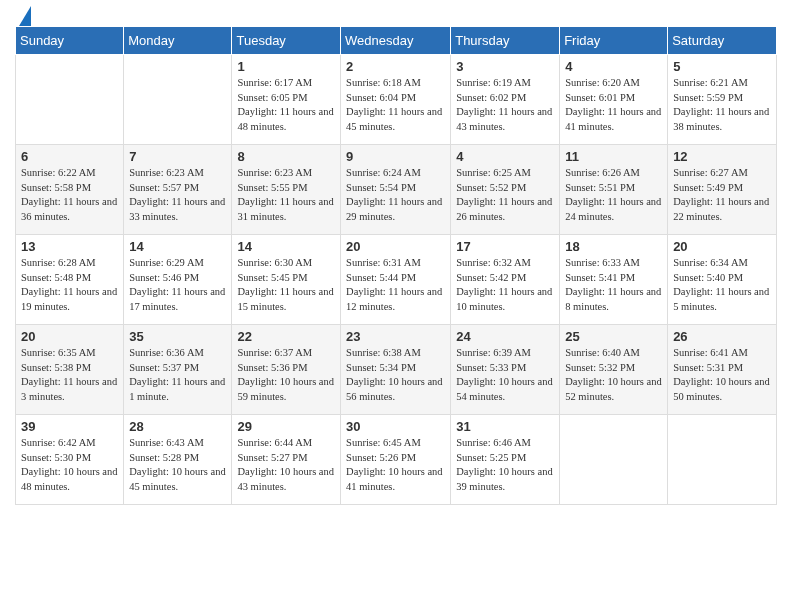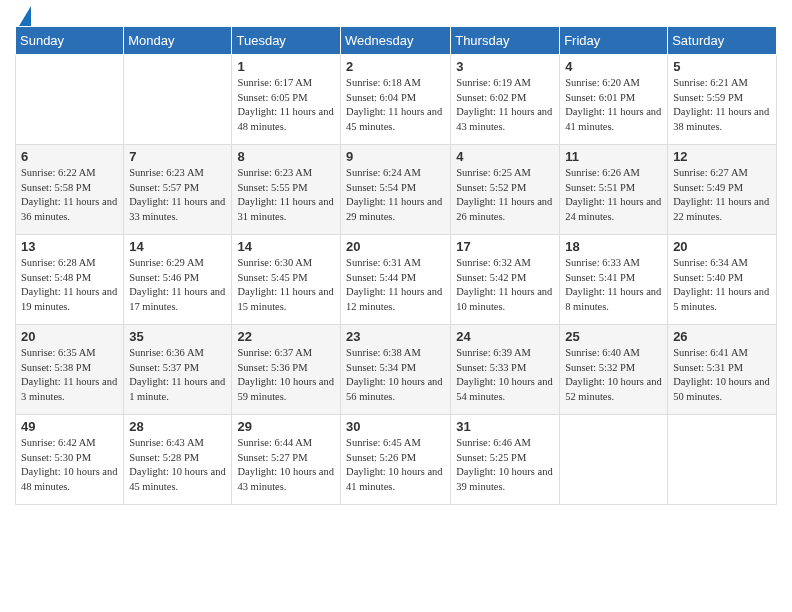--- a/index.html
+++ b/index.html
@@ -239,21 +239,21 @@
           <span class="day-number">25</span>
           <div class="day-info">Sunrise: 6:40 AM<br>Sunset: 5:32 PM<br>Daylight: 10 hours and 52 minutes.</div>
         </td>
         <td>
           <span class="day-number">26</span>
           <div class="day-info">Sunrise: 6:41 AM<br>Sunset: 5:31 PM<br>Daylight: 10 hours and 50 minutes.</div>
         </td>
       </tr>
       <tr>
         <td>
-          <span class="day-number">49</span>
+          <span class="day-number">39</span>
           <div class="day-info">Sunrise: 6:42 AM<br>Sunset: 5:30 PM<br>Daylight: 10 hours and 48 minutes.</div>
         </td>
         <td>
           <span class="day-number">28</span>
           <div class="day-info">Sunrise: 6:43 AM<br>Sunset: 5:28 PM<br>Daylight: 10 hours and 45 minutes.</div>
         </td>
         <td>
           <span class="day-number">29</span>
           <div class="day-info">Sunrise: 6:44 AM<br>Sunset: 5:27 PM<br>Daylight: 10 hours and 43 minutes.</div>
         </td>

